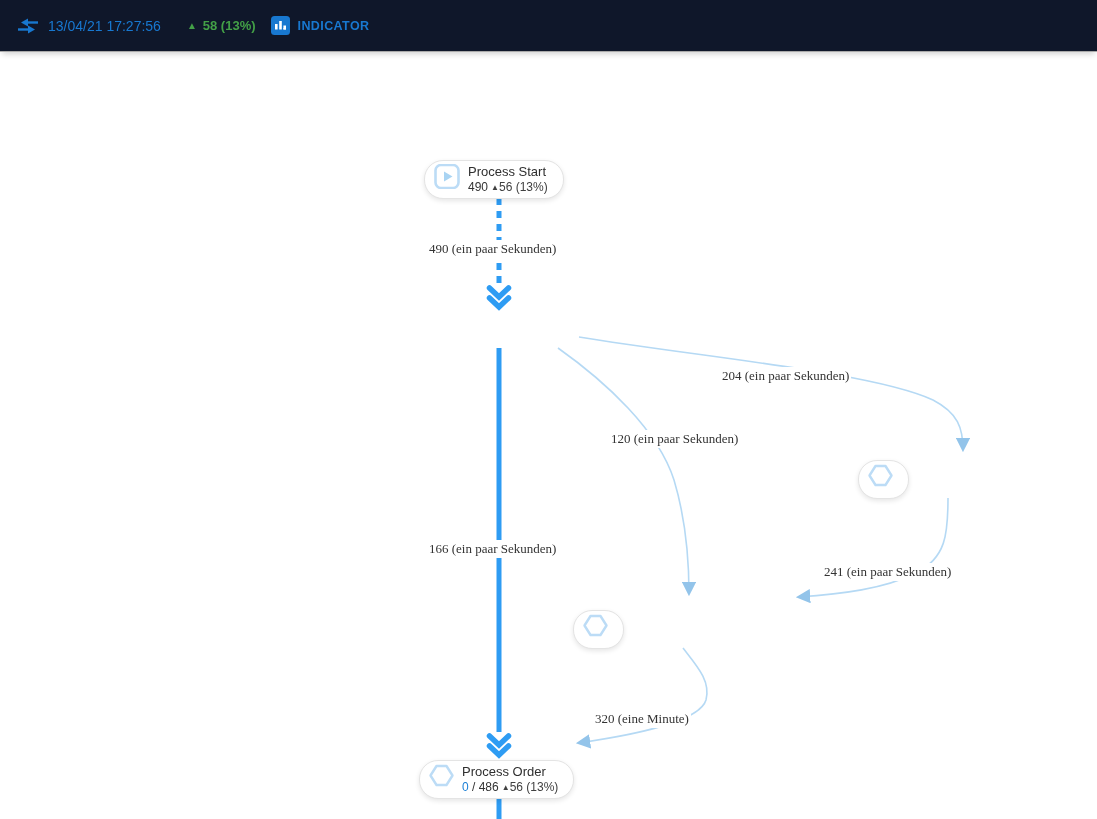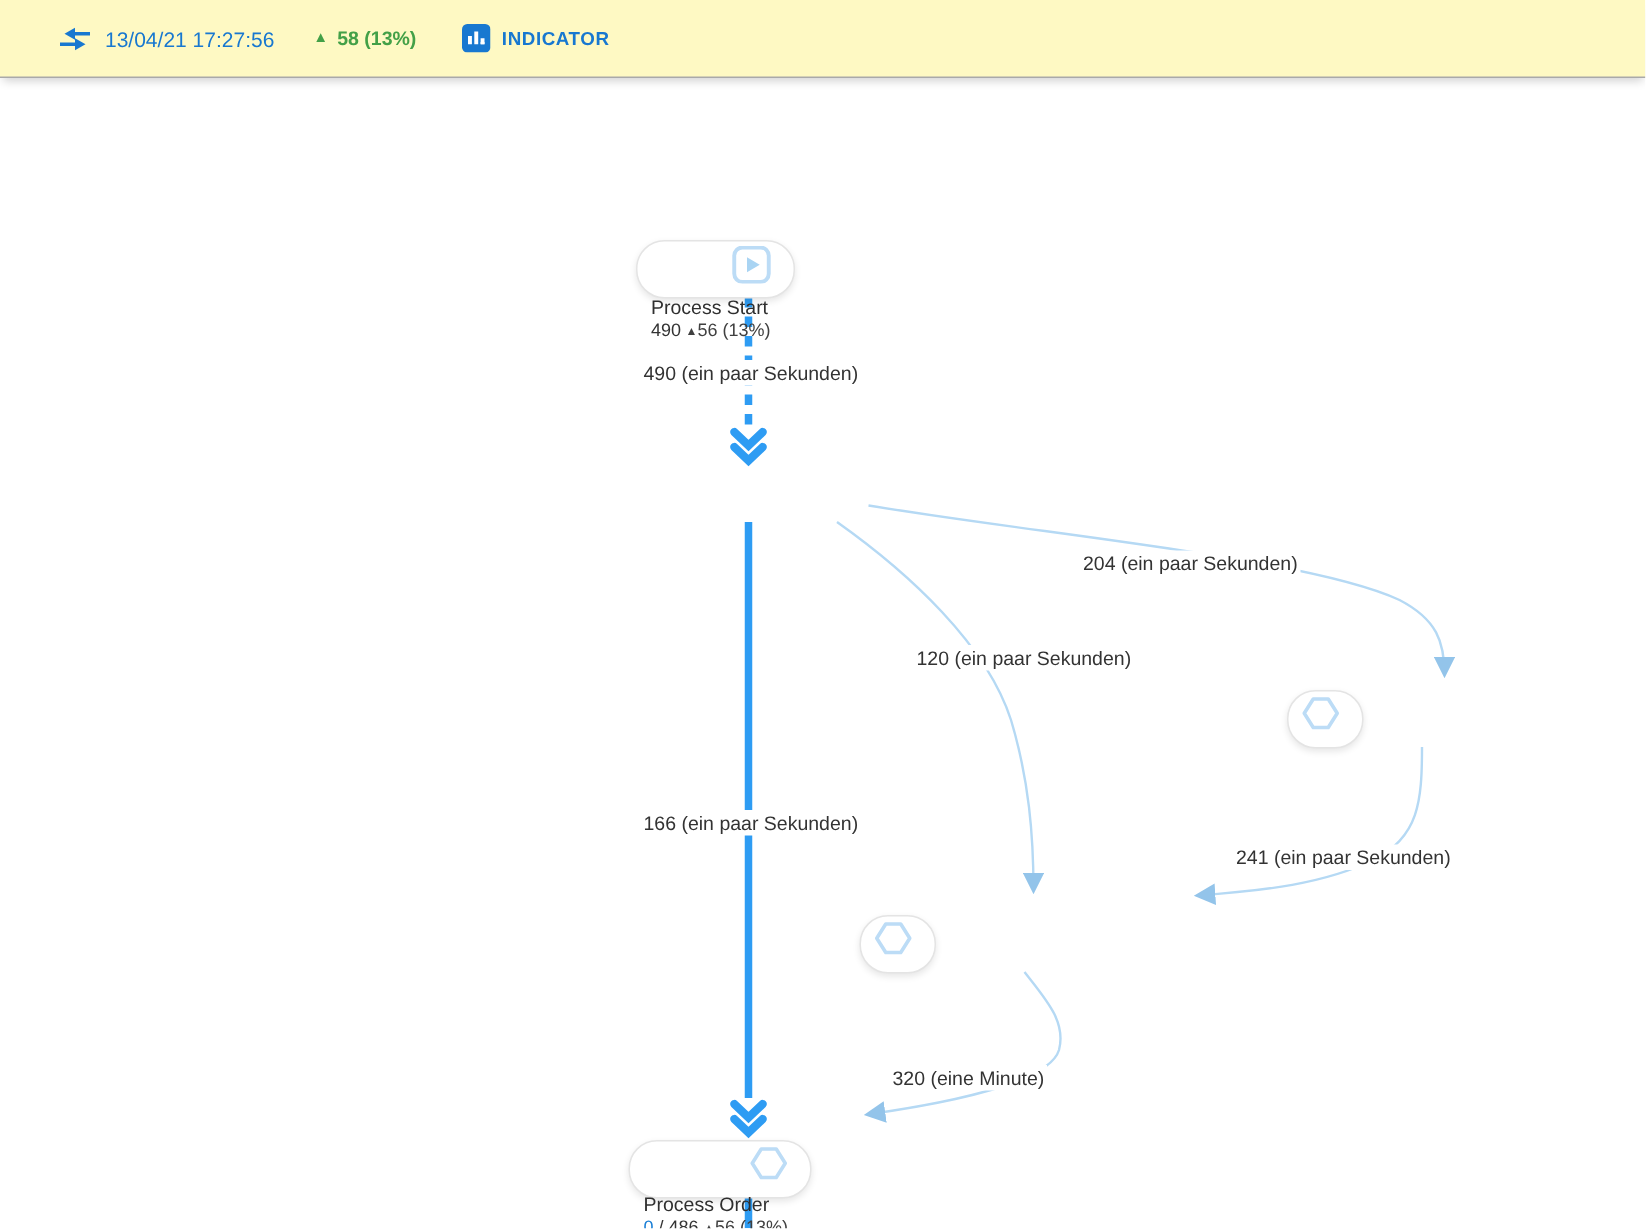--- a/index.html
+++ b/index.html
@@ -1,45 +1,45 @@
 <!DOCTYPE html>
 <html><head>
 <meta charset="utf-8">
 <style>
   html,body{margin:0;padding:0;background:#fff;}
   .app{position:relative;width:1097px;height:819px;overflow:hidden;background:#fff;
        font-family:"Liberation Sans", sans-serif;}
   
-  .header{position:relative;height:52px;background:#fef9c3;display:flex;align-items:center;
-          padding-left:38px;box-sizing:border-box;border-bottom:1px solid #a9a9a9;
+  .header{position:relative;height:52px;background:#0f172a;display:flex;align-items:center;
+          padding-left:16px;box-sizing:border-box;border-bottom:1px solid #a9a9a9;
           box-shadow:0 4px 6px -2px rgba(0,0,0,0.18);z-index:10;}
   .hdr-group{display:flex;align-items:center;gap:8px;}
   .timestamp{color:#1878d0;font-size:14px;cursor:pointer;}
   .hdr-trend{display:flex;align-items:center;gap:6px;margin-left:26px;color:#43a047;
              font-size:13px;font-weight:700;}
   .hdr-trend .tri{font-size:10px;line-height:1;}
-  .indicator-btn{display:flex;align-items:center;gap:8px;margin-left:30px;cursor:pointer;}
+  .indicator-btn{display:flex;align-items:center;gap:8px;margin-left:15px;cursor:pointer;}
   .indicator-label{color:#1878d0;font-size:12.5px;font-weight:700;letter-spacing:0.4px;}
   
   .canvas{position:absolute;left:0;top:52px;width:1097px;height:767px;background:#fff;}
   .edges-svg{position:absolute;left:0;top:0;z-index:0;}
   
-  .node{position:absolute;z-index:2;display:flex;align-items:flex-end;gap:8px;
+  .node{position:absolute;z-index:2;display:flex;align-items:flex-start;gap:8px;
         background:#fff;border:1px solid #e4e4e4;border-radius:19px;
         padding:3px 15px 3px 9px;box-sizing:border-box;height:39px;
-        box-shadow:0 2px 5px rgba(0,0,0,0.10);cursor:pointer;white-space:nowrap;flex-direction:column;}
+        box-shadow:0 2px 5px rgba(0,0,0,0.10);cursor:pointer;white-space:nowrap;}
   .node-icon{display:flex;align-items:center;}
   .node-title{font-size:13px;line-height:16px;color:#2f2f2f;}
   .node-stats{font-size:12px;line-height:15px;color:#333;}
   .node-stats .current{color:#1a7fd6;}
   .node-stats .trend{color:#404040;margin-left:3px;}
   .node-stats .tri{font-size:8px;vertical-align:1px;}
   
   .edge-label{position:absolute;z-index:1;font-size:13px;color:#333;background:#fff;
-              padding:1px 2px;white-space:nowrap;cursor:pointer;}
+              padding:1px 2px;white-space:nowrap;cursor:pointer;font-family:Liberation Serif, serif;}
 </style>
 </head>
 <body>
 
 <div class="app">
 
   <div class="header">
     <div class="hdr-group">
       <span style="display:flex;">
         <svg width="24" height="18" viewBox="0 0 24 18">

